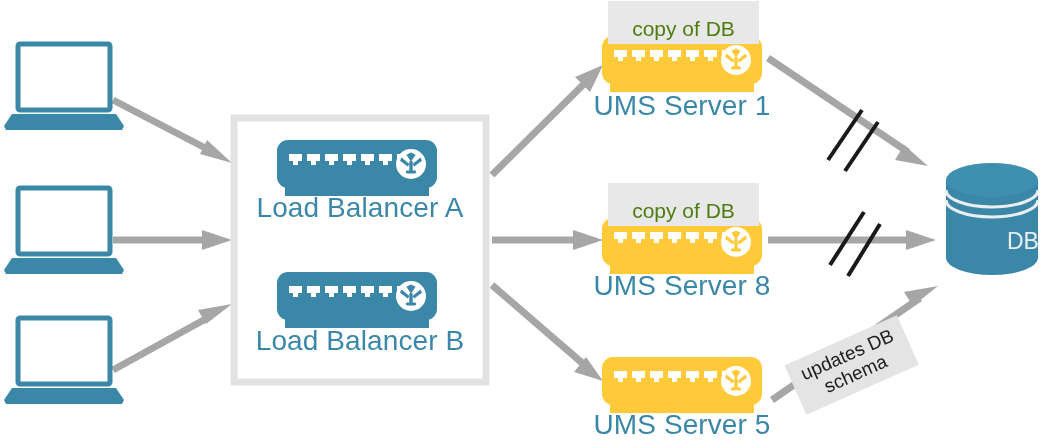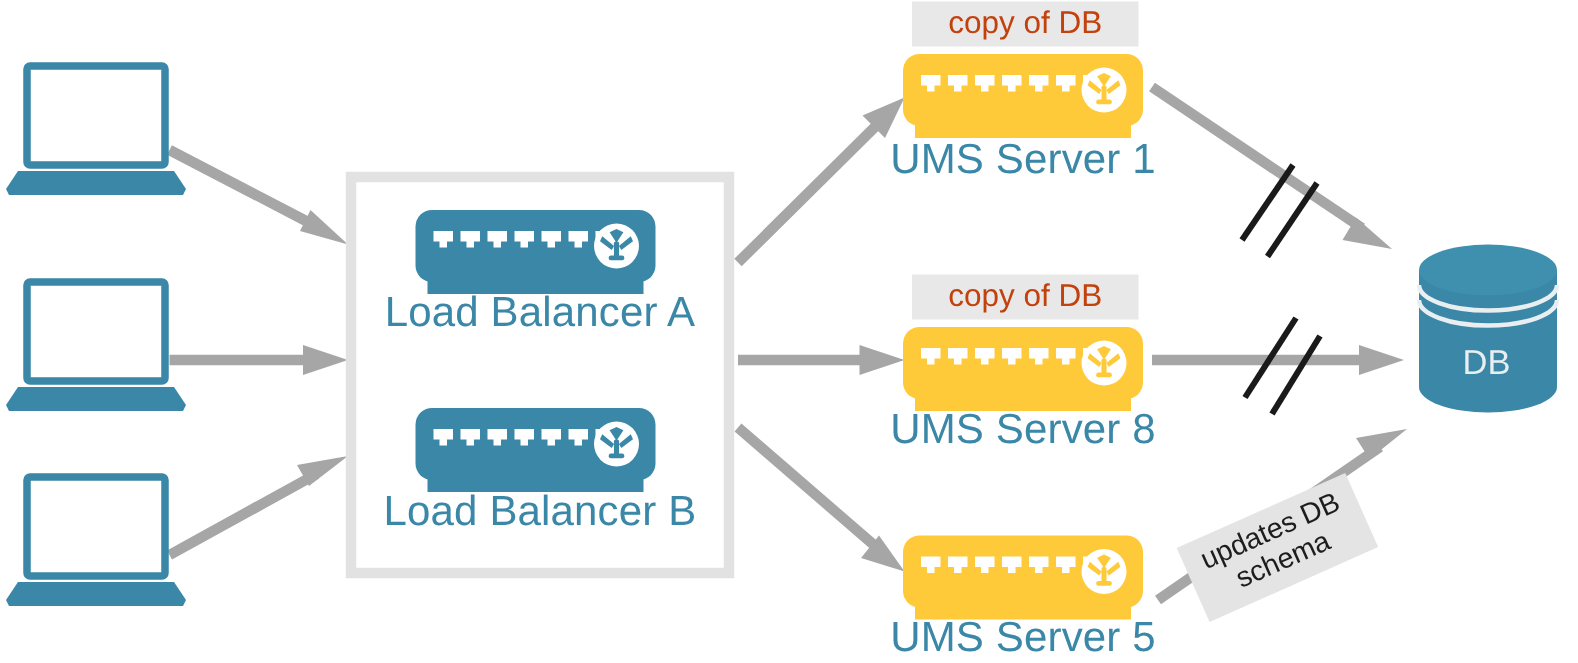--- a/index.html
+++ b/index.html
@@ -31,25 +31,25 @@
     font-size: 28px;
     color: #3a87a8;
     white-space: nowrap;
     text-align: center;
     letter-spacing: 0.1px;
   }
   .chip-label {
     position: absolute;
     font-family: "Liberation Sans", sans-serif;
     font-size: 21px;
-    color: #c2410c;
+    color: #4d7c0f;
     background: #e8e8e8;
     white-space: nowrap;
     text-align: center;
-    padding: 4px 10px 4px 10px;
+    padding: 17px 10px 4px 10px;
     line-height: 1.05;
   }
   .rot-label {
     position: absolute;
     font-family: "Liberation Sans", sans-serif;
     font-size: 19px;
     color: #1d1d1d;
     background: #e4e4e4;
     text-align: center;
     line-height: 1.12;
@@ -57,20 +57,21 @@
     transform: rotate(-24deg);
     transform-origin: center center;
     white-space: nowrap;
   }
   .db-label {
     position: absolute;
     font-family: "Liberation Sans", sans-serif;
     font-size: 23px;
     color: #e9eef0;
     white-space: nowrap;
+    margin-left: 32px;
   }
 </style>
 </head>
 <body>
 
 <div id="diagram-root">
 
   <svg id="diagram-svg" viewBox="0 0 1052 442" xmlns="http://www.w3.org/2000/svg">
 
     <defs>

